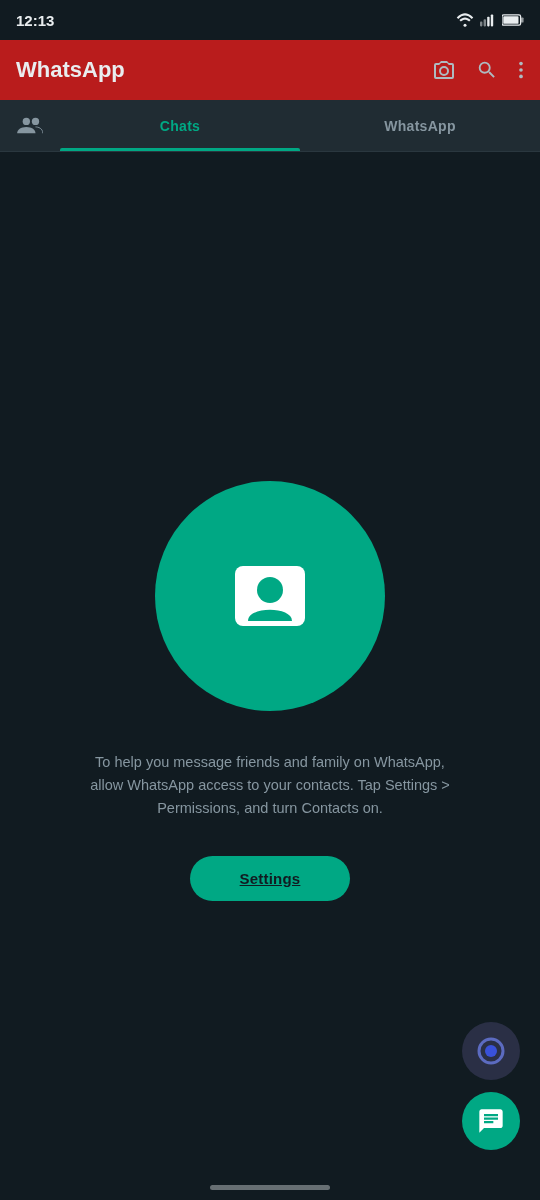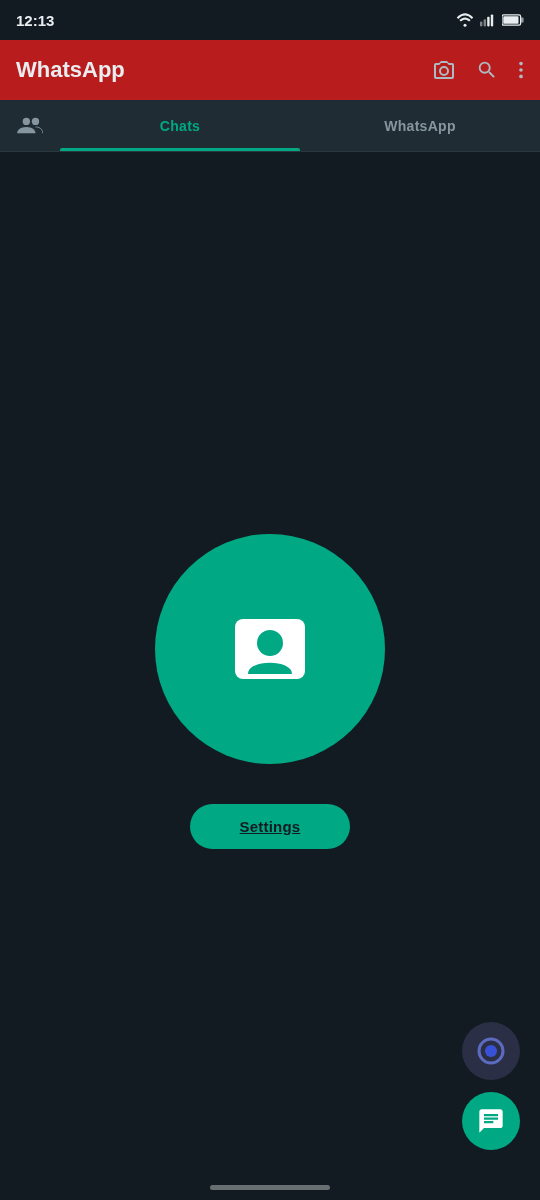--- a/index.html
+++ b/index.html
@@ -272,20 +272,21 @@
 
       <rect x="15" y="20" width="70" height="60" rx="8" ry="8" fill="white"></rect>
 
       <circle cx="50" cy="44" r="13" fill="#00a884"></circle>
       <path d="M28 75 C28 60 72 60 72 75" fill="#00a884"></path>
 
       <rect x="15" y="20" width="70" height="7" rx="0" fill="rgba(255,255,255,0.3)" style="display:none"></rect>
     </svg>
   </div>
 
+  <p class="description-text">To help you message friends and family on WhatsApp, allow WhatsApp access to your contacts. Tap Settings &gt; Permissions, and turn Contacts on.</p>
 
   <button class="settings-button">Settings</button>
 
 </div>
 
 <div class="fab-container">
 
   <div class="fab-circle fab-purple">
     <svg width="30" height="30" viewBox="0 0 30 30">
       <circle cx="15" cy="15" r="12" fill="none" stroke="#5c6bc0" stroke-width="3"></circle>

